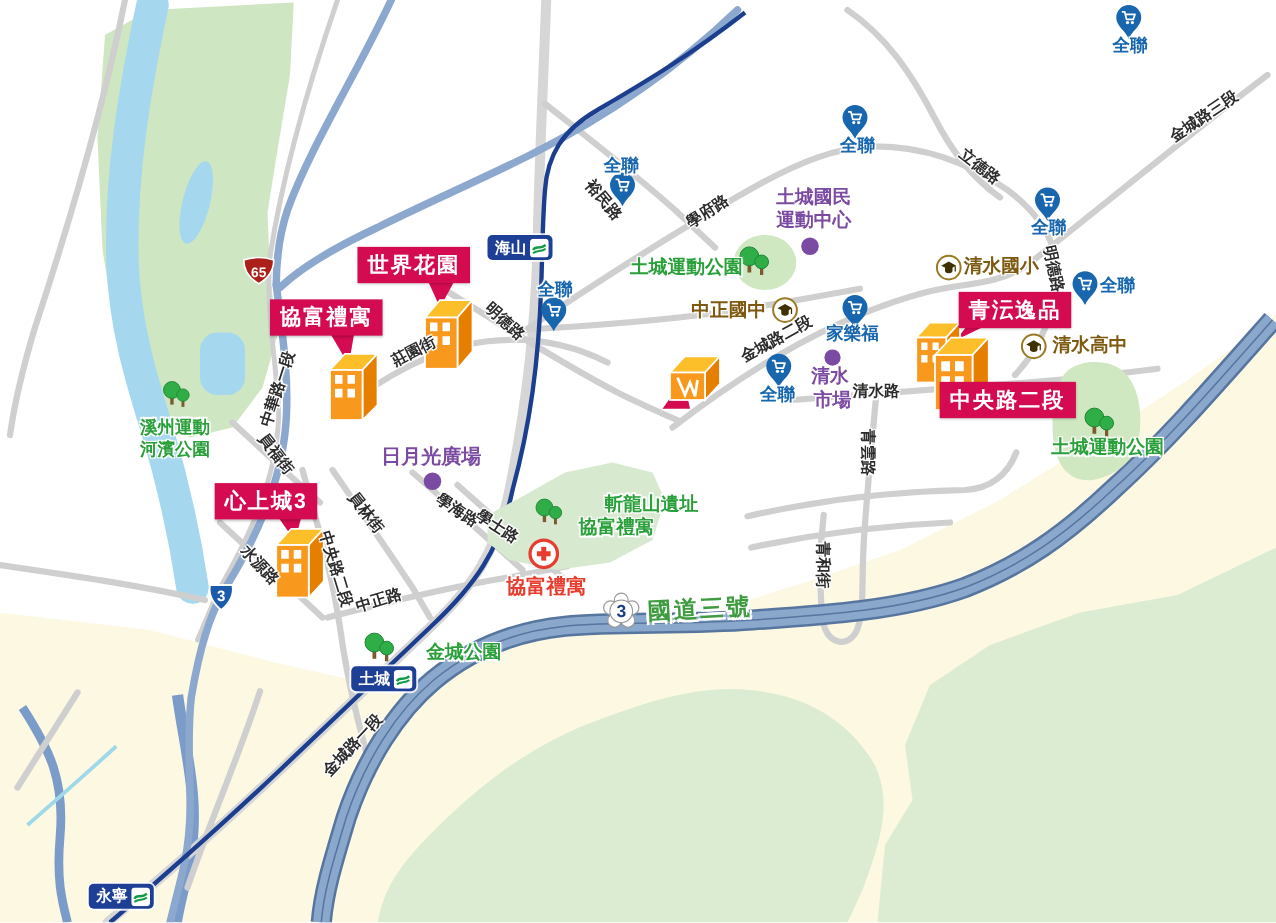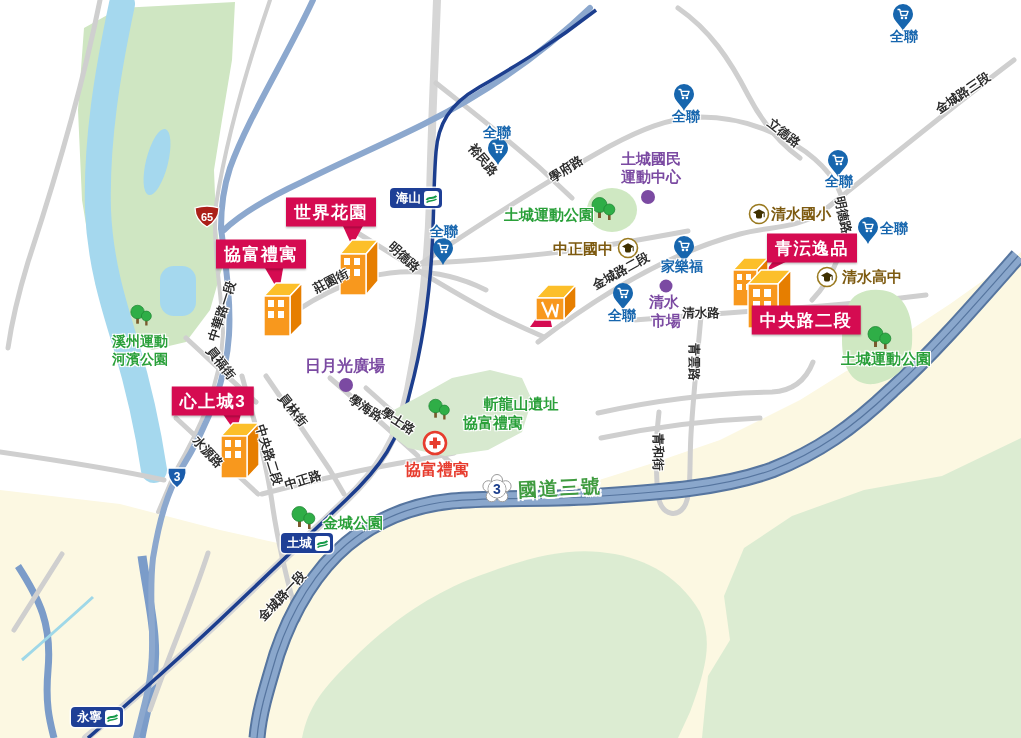--- a/index.html
+++ b/index.html
@@ -281,21 +281,21 @@
   <div class="lbl purple" style="left:651px;top:177px">運動中心</div>
   <div class="lbl purple" style="left:345px;top:366px;font-size:16px">日月光廣場</div>
   <div class="lbl purple" style="left:664px;top:302px">清水</div>
   <div class="lbl purple" style="left:666px;top:321px">市場</div>
 
   <div class="lbl park" style="left:140px;top:342px">溪州運動</div>
   <div class="lbl park" style="left:140px;top:360px">河濱公園</div>
   <div class="lbl park big" style="left:549px;top:215px">土城運動公園</div>
   <div class="lbl park big" style="left:521px;top:404px">斬龍山遺址</div>
   <div class="lbl park big" style="left:493px;top:423px">協富禮寓</div>
-  <div class="lbl park big" style="left:353px;top:523px">金城公園</div>
+  <div class="lbl park big" style="left:371px;top:523px">金城公園</div>
   <div class="lbl park big" style="left:886px;top:359px">土城運動公園</div>
 
   <div class="lbl hospital" style="left:437px;top:470px">協富禮寓</div>
 
   <div class="lbl hwy-label" style="left:560px;top:488px;transform:translate(-50%,-50%) rotate(-3deg)">國道三號</div>
 
   <div class="station" style="left:390px;top:188px">
     <span>海山</span>
     <svg width="15" height="15">
           <rect width="15" height="15" rx="3" fill="#fff"></rect>

